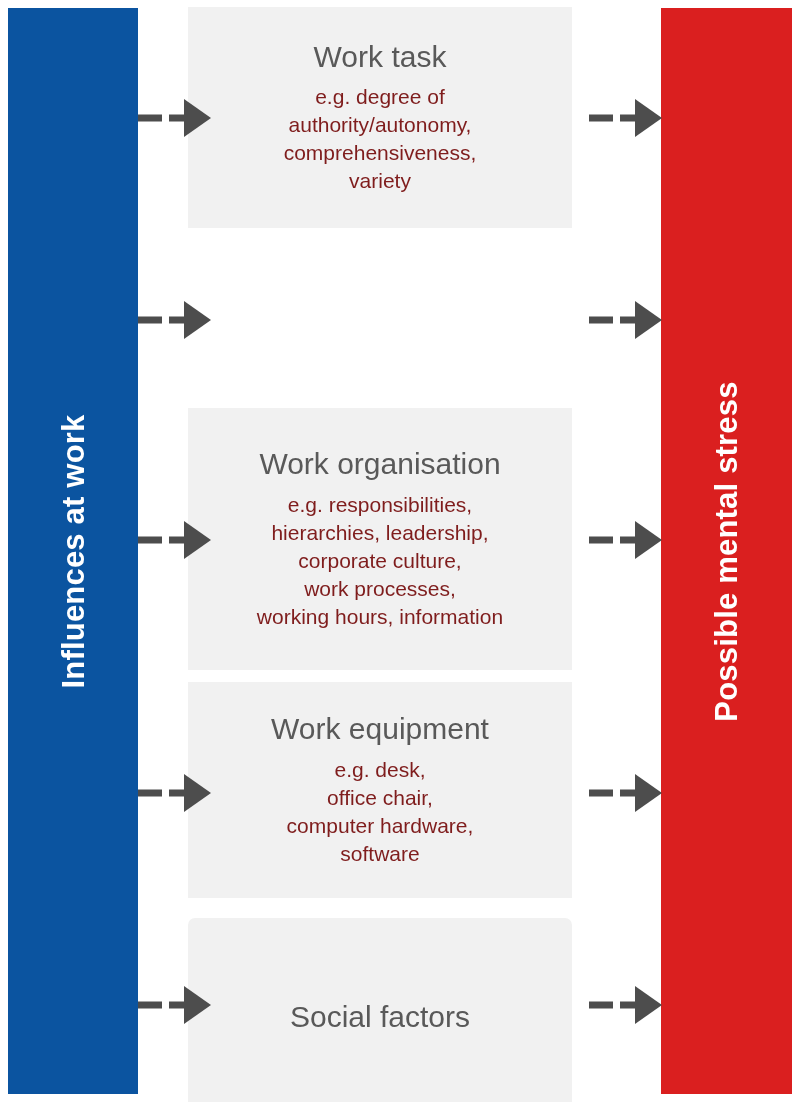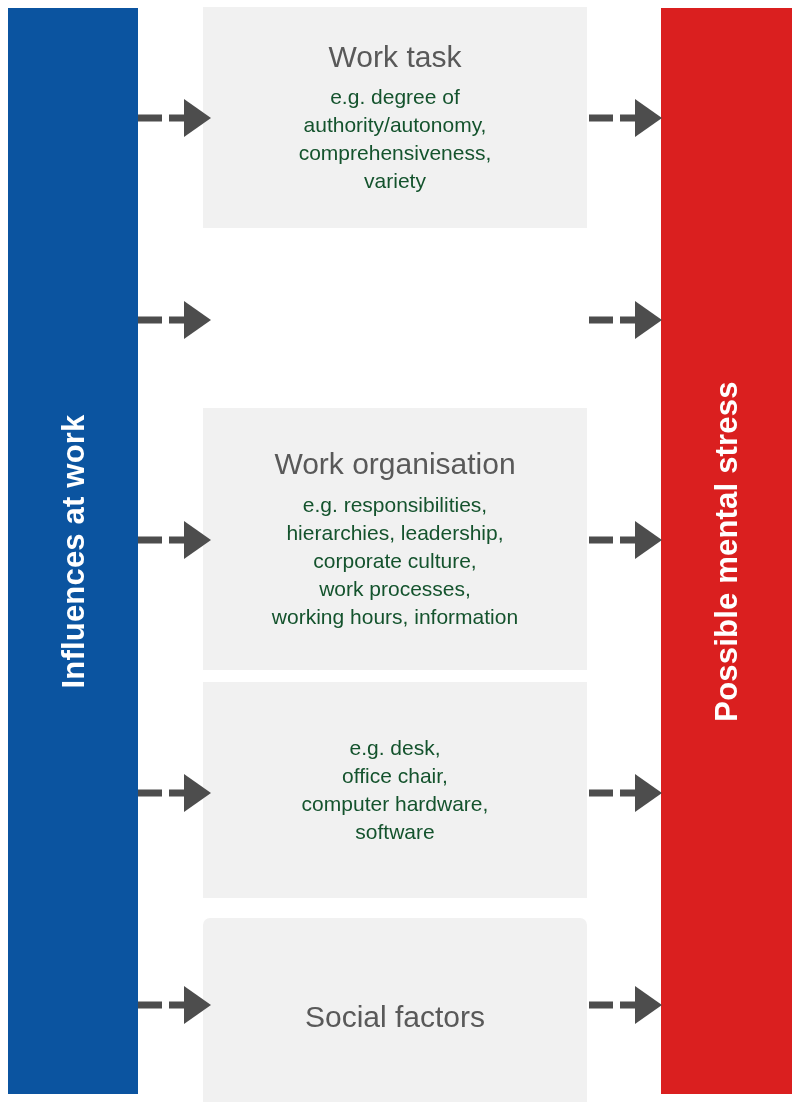--- a/index.html
+++ b/index.html
@@ -50,21 +50,21 @@
     left: 661px;
     top: 8px;
     width: 131px;
     height: 1086px;
     background: #da1f1f;
   }
 
   
   .factor-box {
     position: absolute;
-    left: 203px;
+    left: 188px;
     width: 384px;
     background: #f1f1f1;
     box-sizing: border-box;
     display: flex;
     flex-direction: column;
     align-items: center;
     justify-content: center;
     text-align: center;
     color: #4d4d4d;
     padding: 4px 10px;
@@ -72,21 +72,21 @@
   .factor-title {
     font-size: 30px;
     line-height: 1.12;
     color: #595959;
     margin-bottom: 10px;
     font-weight: normal;
   }
   .factor-desc {
     font-size: 21px;
     line-height: 1.33;
-    color: #14532d;
+    color: #7f1d1d;
     white-space: pre-line;
   }
 
   .box-1 { top: 7px;   height: 221px; }
   .box-2 { top: 241px; height: 153px; }
   .box-3 { top: 408px; height: 262px; }
   .box-4 { top: 682px; height: 216px; }
   .box-5 { top: 918px; height: 208px; border-radius: 7px; }
 
   
@@ -150,20 +150,21 @@
   <div class="factor-box box-3">
     <div class="factor-title">Work organisation</div>
     <div class="factor-desc">e.g. responsibilities,
 hierarchies, leadership,
 corporate culture,
 work processes,
 working hours, information</div>
   </div>
 
   <div class="factor-box box-4">
+    <div class="factor-title">Work equipment</div>
     <div class="factor-desc">e.g. desk,
 office chair,
 computer hardware,
 software</div>
   </div>
 
   <div class="factor-box box-5">
     <div class="factor-title">Social factors</div>
   </div>
 

